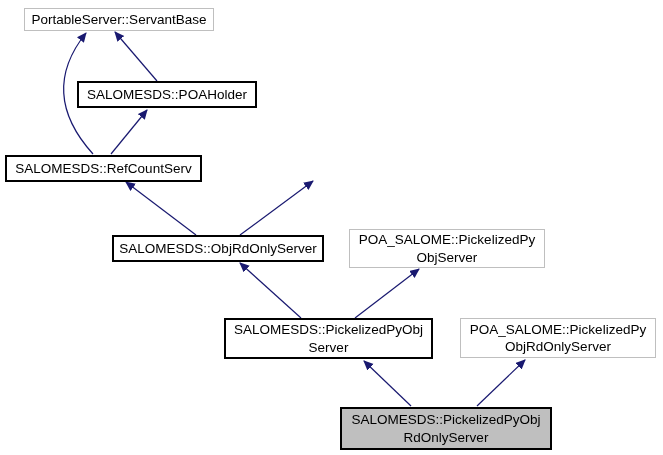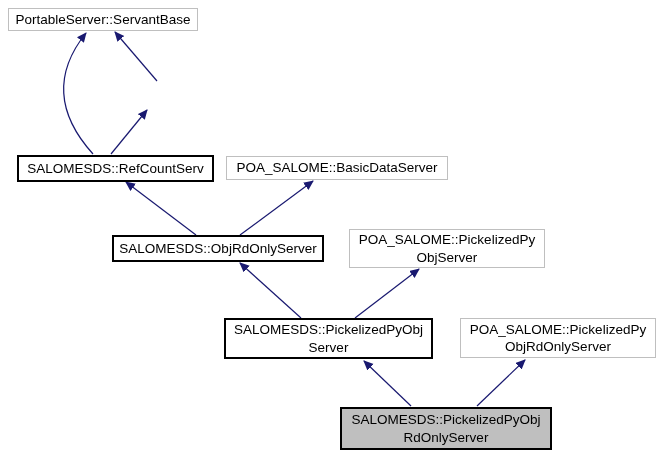--- a/index.html
+++ b/index.html
@@ -33,23 +33,23 @@
     background: #ffffff;
     color: #000000;
     font-size: 13.5px;
     line-height: 1.28;
     cursor: default;
   }
   .node.external { border: 1px solid #bfbfbf; }
   .node.documented { border: 2px solid #000000; }
   .node.current { border: 2px solid #000000; background: #bfbfbf; }
 
-  #node-servant-base      { left: 8px;   top: 8px;   width: 190px; height: 23px; }
+  #node-servant-base      { left: 24px;   top: 8px;   width: 190px; height: 23px; }
   #node-poa-holder        { left: 77px;  top: 81px;  width: 180px; height: 27px; }
-  #node-ref-count-serv    { left: 5px;   top: 155px; width: 197px; height: 27px; margin-left: 12px; }
+  #node-ref-count-serv    { left: 5px;   top: 155px; width: 197px; height: 27px; }
   #node-poa-basic-data    { left: 226px; top: 156px; width: 222px; height: 24px; }
   #node-basic-data        { left: 112px; top: 235px; width: 212px; height: 27px; }
   #node-poa-pickelized    { left: 349px; top: 229px; width: 196px; height: 39px; }
   #node-pickelized        { left: 224px; top: 318px; width: 209px; height: 41px; }
   #node-poa-pick-rdonly   { left: 460px; top: 318px; width: 196px; height: 40px; }
   #node-pick-rdonly       { left: 340px; top: 407px; width: 212px; height: 43px; }
 
   .edge {
     stroke: #191970;
     stroke-width: 1.2;
@@ -73,24 +73,24 @@
     <path class="edge" d="M196,235 L126,182" marker-end="url(#arrowhead)"></path>
     <path class="edge" d="M240,235 L313,181" marker-end="url(#arrowhead)"></path>
     <path class="edge" d="M301,318 L240,263" marker-end="url(#arrowhead)"></path>
     <path class="edge" d="M355,318 L419,269" marker-end="url(#arrowhead)"></path>
     <path class="edge" d="M411,406 L364,361" marker-end="url(#arrowhead)"></path>
     <path class="edge" d="M477,406 L525,360" marker-end="url(#arrowhead)"></path>
   </svg>
 
   <div class="node external" id="node-servant-base">PortableServer::ServantBase</div>
 
+  <div class="node documented" id="node-poa-holder">SALOMESDS::POAHolder</div>
 
   <div class="node documented" id="node-ref-count-serv">SALOMESDS::RefCountServ</div>
 
-  <div class="node external" id="node-poa-basic-data">POA_SALOME::BasicDataServer</div>
 
   <div class="node documented" id="node-basic-data">SALOMESDS::ObjRdOnlyServer</div>
 
   <div class="node external" id="node-poa-pickelized">POA_SALOME::PickelizedPy
 ObjServer</div>
 
   <div class="node documented" id="node-pickelized">SALOMESDS::PickelizedPyObj
 Server</div>
 
   <div class="node external" id="node-poa-pick-rdonly">POA_SALOME::PickelizedPy

